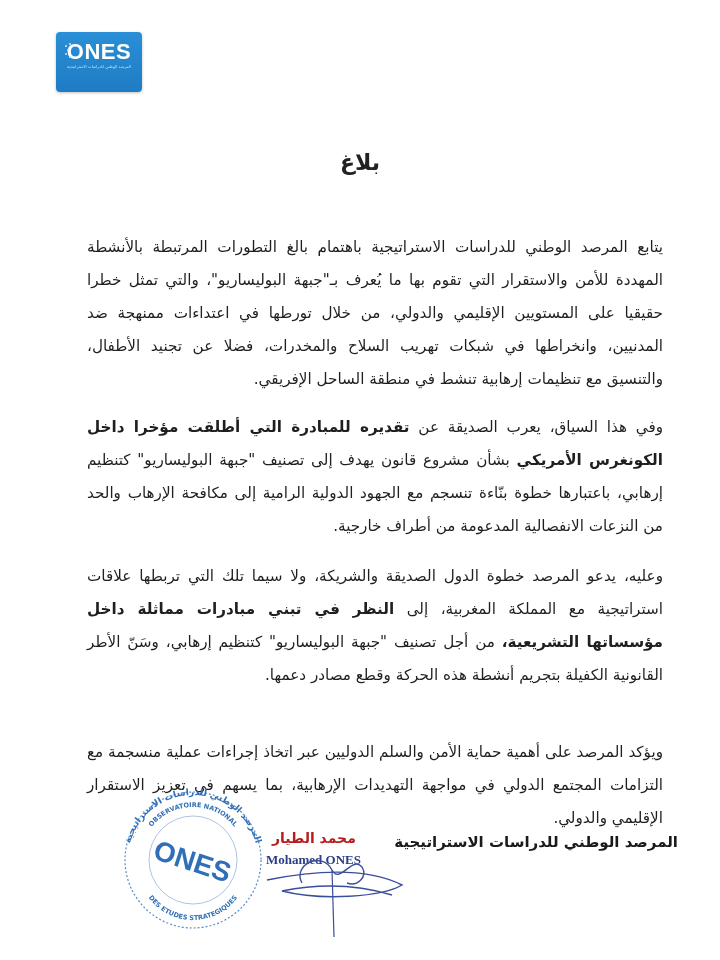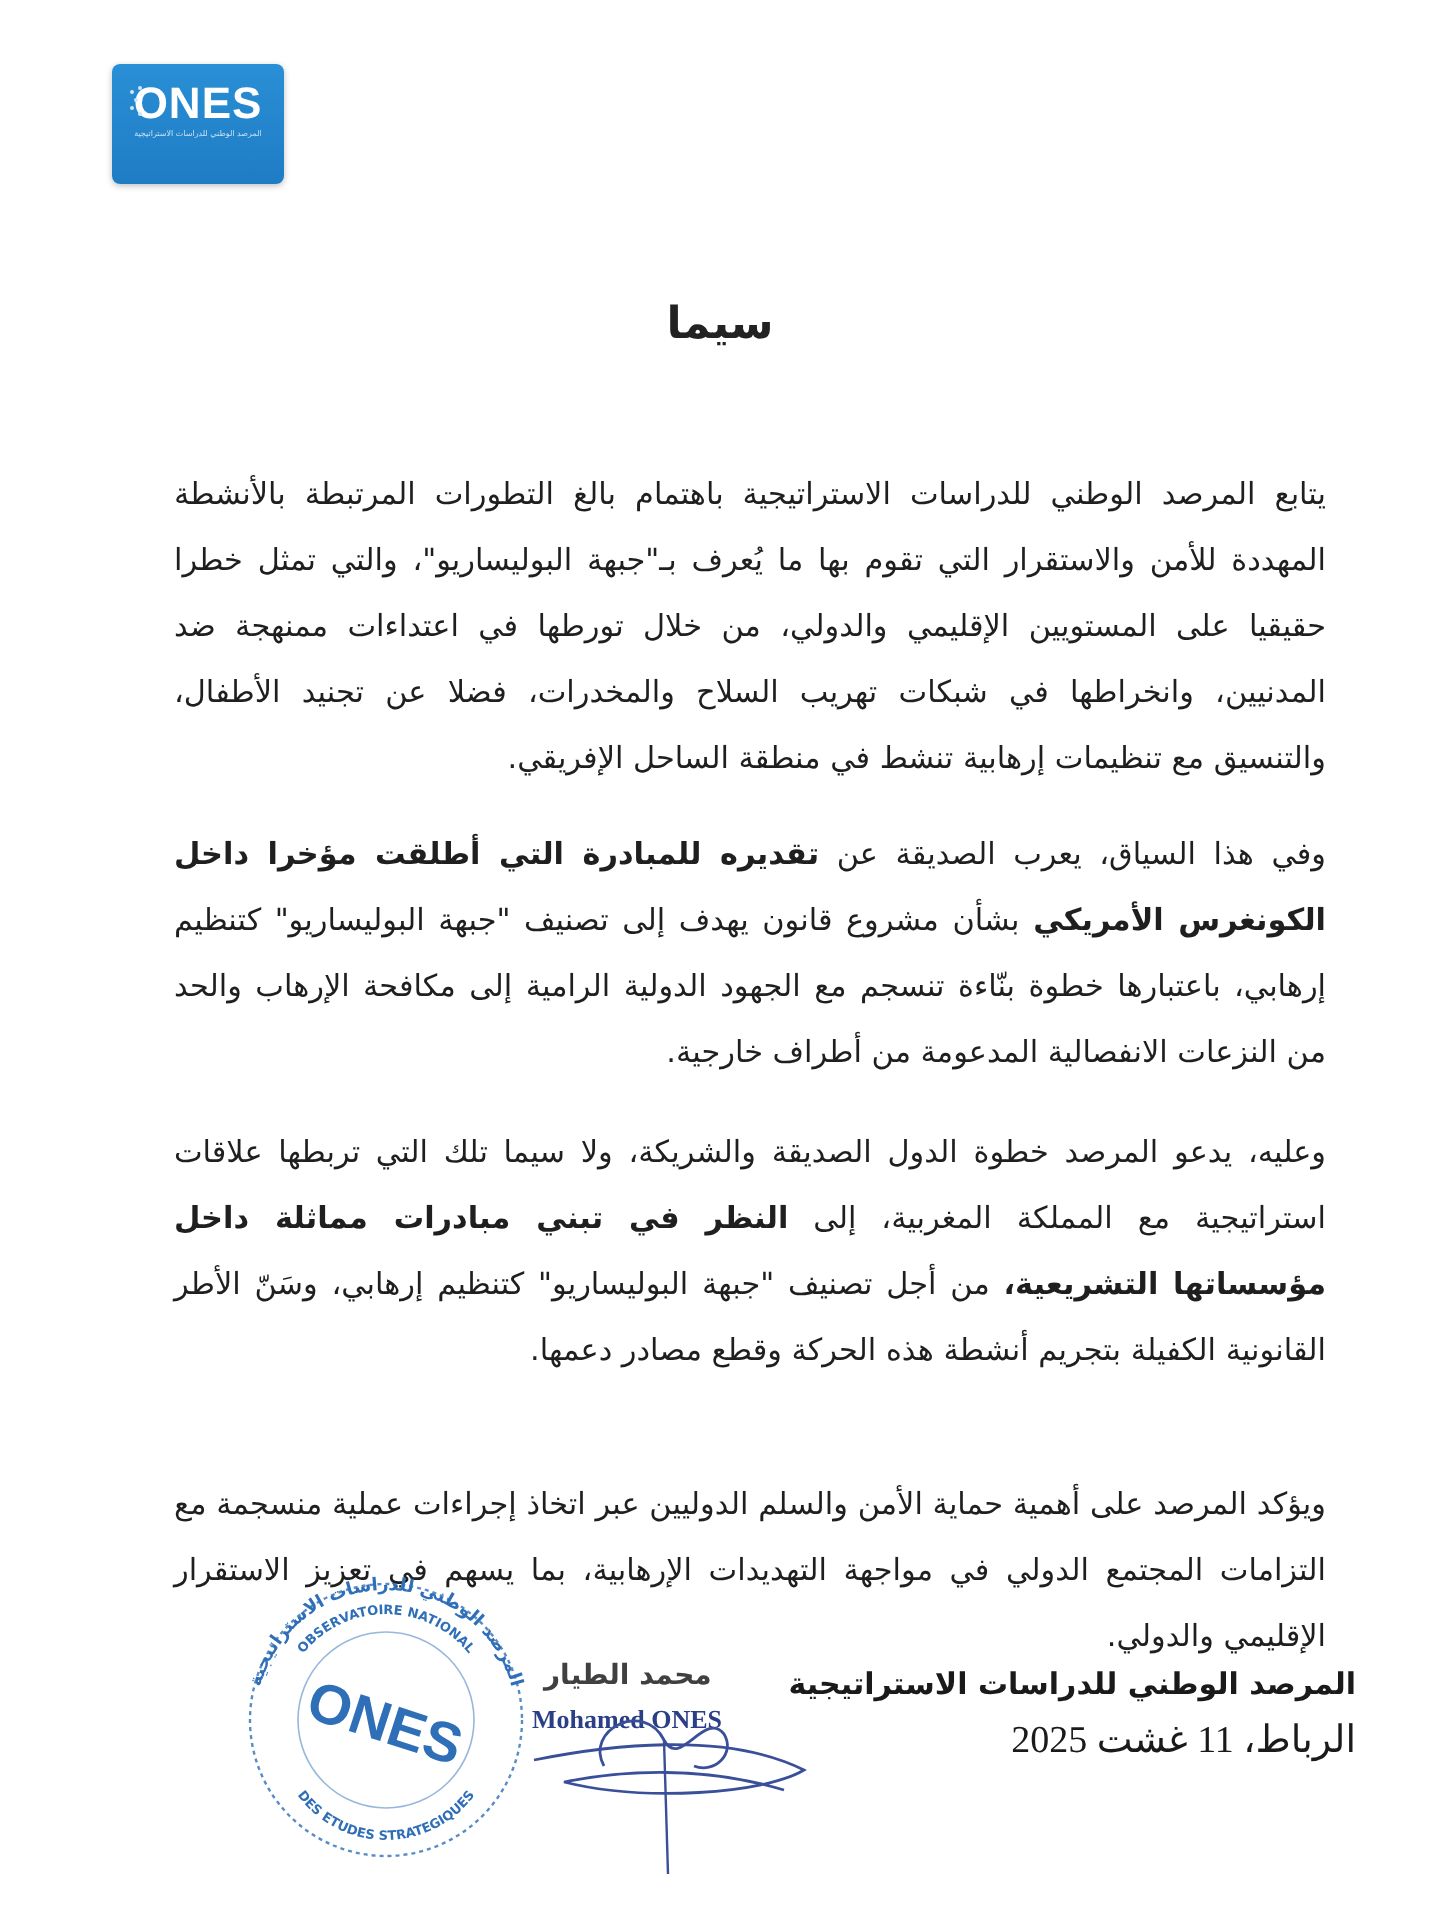--- a/index.html
+++ b/index.html
@@ -36,39 +36,39 @@
   .indent { padding-right: 14px; }
 
   .sign {
     position: absolute; right: 42px; top: 828px; direction: rtl; text-align: right;
   }
   .sign-org { font-family: "DejaVu Sans", sans-serif; font-weight: bold; font-size: 15px; line-height: 28px; color: #1a1a1a; }
   .sign-date { font-family: "Liberation Serif", serif; font-size: 19px; line-height: 30px; color: #1a1a1a; }
 
   .stamp { position: absolute; left: 118px; top: 785px; width: 150px; height: 150px; }
   .signature { position: absolute; left: 262px; top: 825px; width: 150px; height: 115px; }
-  .sig-name-ar { position: absolute; left: 272px; top: 830px; font-family: "DejaVu Sans", sans-serif; font-weight: bold; font-size: 14px; color: #404040; direction: rtl; }
+  .sig-name-ar { position: absolute; left: 272px; top: 830px; font-family: "DejaVu Sans", sans-serif; font-weight: bold; font-size: 14px; color: #b91c1c; direction: rtl; }
   .sig-name-lat { position: absolute; left: 266px; top: 852px; font-family: "Liberation Serif", serif; font-weight: bold; font-size: 13px; color: #2b3f86; }
 </style>
 </head>
 <body>
 
 <div class="logo">
   <div class="logo-dots">
     <i style="left:0;top:2px"></i>
       <i style="left:4px;top:0"></i>
       <i style="left:2px;top:6px"></i>
     <i style="left:0;top:10px"></i>
       <i style="left:4px;top:13px"></i>
   </div>
   <div class="logo-word">ONES</div>
   <div class="logo-sub">المرصد الوطني للدراسات الاستراتيجية</div>
 </div>
 
-<div class="title">سيما</div>
+<div class="title">بلاغ</div>
 
 <div class="body-text p1 indent"><span>يتابع المرصد الوطني للدراسات الاستراتيجية باهتمام بالغ التطورات المرتبطة بالأنشطة المهددة للأمن والاستقرار التي تقوم بها ما يُعرف بـ"جبهة البوليساريو"، والتي تمثل خطرا حقيقيا على المستويين الإقليمي والدولي، من خلال تورطها في اعتداءات ممنهجة ضد المدنيين، وانخراطها في شبكات تهريب السلاح والمخدرات، فضلا عن تجنيد الأطفال، والتنسيق مع تنظيمات إرهابية تنشط في منطقة الساحل الإفريقي.</span></div>
 <div class="body-text p2 indent"><span>وفي هذا السياق، يعرب الصديقة عن </span><b>تقديره للمبادرة التي أطلقت مؤخرا داخل الكونغرس الأمريكي</b><span> بشأن مشروع قانون يهدف إلى تصنيف "جبهة البوليساريو" كتنظيم إرهابي، باعتبارها خطوة بنّاءة تنسجم مع الجهود الدولية الرامية إلى مكافحة الإرهاب والحد من النزعات الانفصالية المدعومة من أطراف خارجية.</span></div>
 <div class="body-text p3 indent"><span>وعليه، يدعو المرصد خطوة الدول الصديقة والشريكة، ولا سيما تلك التي تربطها علاقات استراتيجية مع المملكة المغربية، إلى </span><b>النظر في تبني مبادرات مماثلة داخل مؤسساتها التشريعية،</b><span> من أجل تصنيف "جبهة البوليساريو" كتنظيم إرهابي، وسَنّ الأطر القانونية الكفيلة بتجريم أنشطة هذه الحركة وقطع مصادر دعمها.</span></div>
 <div class="body-text p4 indent"><span>ويؤكد المرصد على أهمية حماية الأمن والسلم الدوليين عبر اتخاذ إجراءات عملية منسجمة مع التزامات المجتمع الدولي في مواجهة التهديدات الإرهابية، بما يسهم في تعزيز الاستقرار الإقليمي والدولي.</span></div>
 
 <svg class="stamp" viewBox="0 0 150 150">
   <defs>
     <path id="ringTop" d="M 22 75 A 53 53 0 0 1 128 75"></path>
     <path id="ringBot" d="M 20 80 A 55 55 0 0 0 130 80"></path>
@@ -92,14 +92,13 @@
 <div class="sig-name-lat">Mohamed ONES</div>
 
 <svg class="signature" viewBox="0 0 150 115">
   <path d="M 5 55 C 40 48, 100 40, 140 60 C 120 72, 60 76, 20 66 C 50 60, 90 58, 130 70" fill="none" stroke="#3a4f9a" stroke-width="1.4"></path>
   <path d="M 40 58 C 30 40, 60 25, 70 45 C 78 60, 90 30, 100 42 C 106 52, 95 62, 85 58" fill="none" stroke="#3a4f9a" stroke-width="1.4"></path>
   <path d="M 70 45 L 72 112" fill="none" stroke="#3a4f9a" stroke-width="1.2"></path>
 </svg>
 
 <div class="sign">
   <div class="sign-org">المرصد الوطني للدراسات الاستراتيجية</div>
-  <div class="sign-date">الرباط، 11 غشت 2025</div>
 </div>
 
 </body></html>

